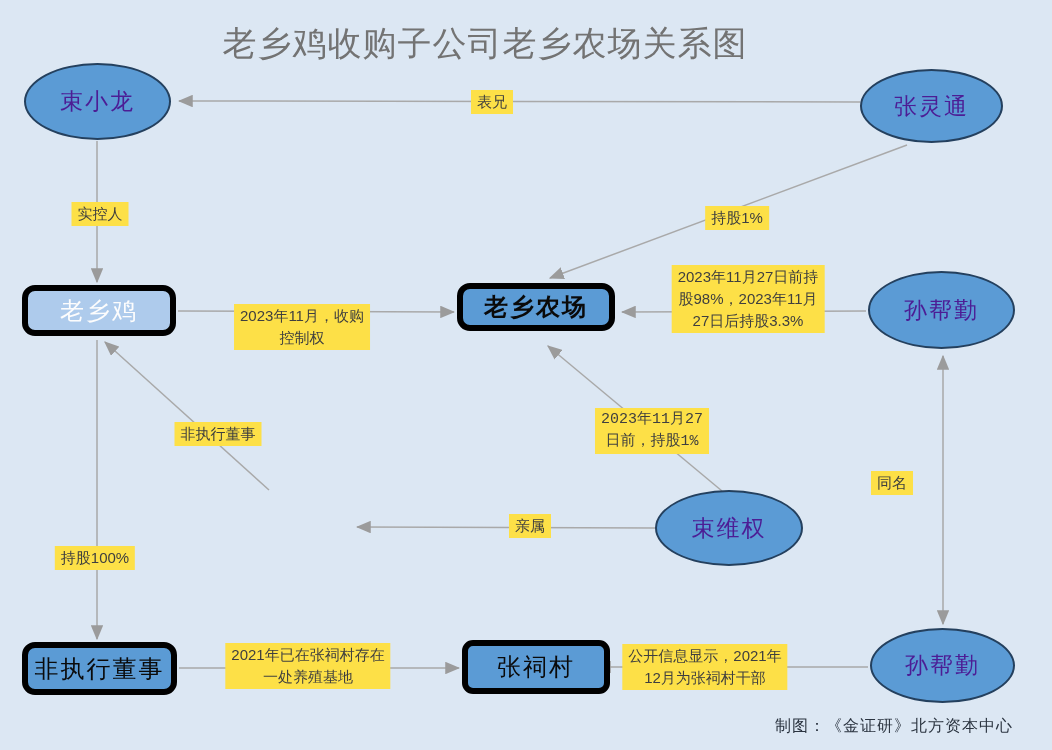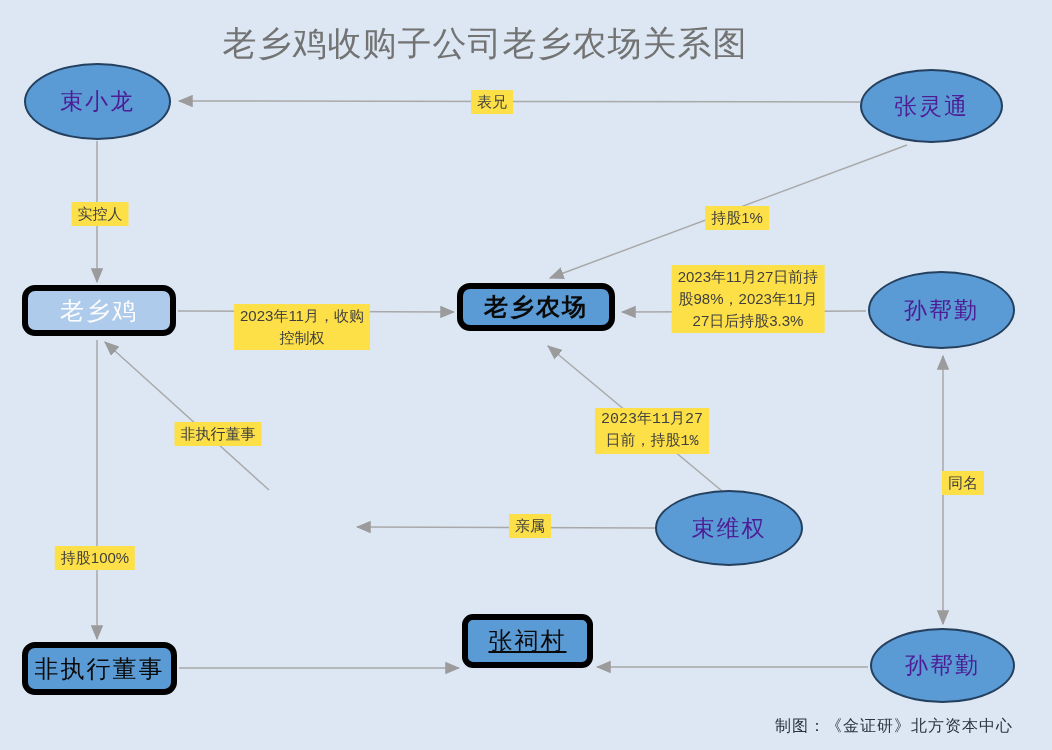--- a/index.html
+++ b/index.html
@@ -93,21 +93,21 @@
 
   <div class="rect-node" style="left:457px;top:283px;width:158px;height:48px;font-weight:bold;">老乡农场</div>
 
   <div class="ellipse-node" style="left:868px;top:271px;width:147px;height:78px;">孙帮勤</div>
 
 
   <div class="ellipse-node" style="left:655px;top:490px;width:148px;height:76px;">束维权</div>
 
   <div class="rect-node" style="left:22px;top:642px;width:155px;height:53px;">非执行董事</div>
 
-  <div class="rect-node" style="left:462px;top:614px;width:131px;height:54px;border-radius:11px;text-decoration:underline;">张祠村</div>
+  <div class="rect-node" style="left:462px;top:640px;width:148px;height:54px;border-radius:11px;">张祠村</div>
 
   <div class="ellipse-node" style="left:870px;top:628px;width:145px;height:75px;">孙帮勤</div>
 
   <div class="edge-label" style="left:492px;top:102px;">表兄</div>
 
   <div class="edge-label" style="left:100px;top:214px;">实控人</div>
 
   <div class="edge-label" style="left:737px;top:218px;">持股1%</div>
 
   <div class="edge-label" style="left:302px;top:311px;margin-top:16px;">2023年11月，收购
@@ -119,19 +119,23 @@
 
   <div class="edge-label" style="left:652px;top:431px;font-family:Liberation Mono, monospace;">2023年11月27
 日前，持股1%</div>
 
   <div class="edge-label" style="left:530px;top:526px;">亲属</div>
 
   <div class="edge-label" style="left:218px;top:434px;">非执行董事</div>
 
   <div class="edge-label" style="left:95px;top:558px;">持股100%</div>
 
+  <div class="edge-label" style="left:308px;top:666px;">2021年已在张祠村存在
+一处养殖基地</div>
 
+  <div class="edge-label" style="left:705px;top:667px;">公开信息显示，2021年
+12月为张祠村干部</div>
 
-  <div class="edge-label" style="left:963px;top:483px;text-align:right;">同名</div>
+  <div class="edge-label" style="left:892px;top:483px;text-align:right;">同名</div>
 
   <div class="credit">制图：《金证研》北方资本中心</div>
 
 </div>
 
 </body></html>

